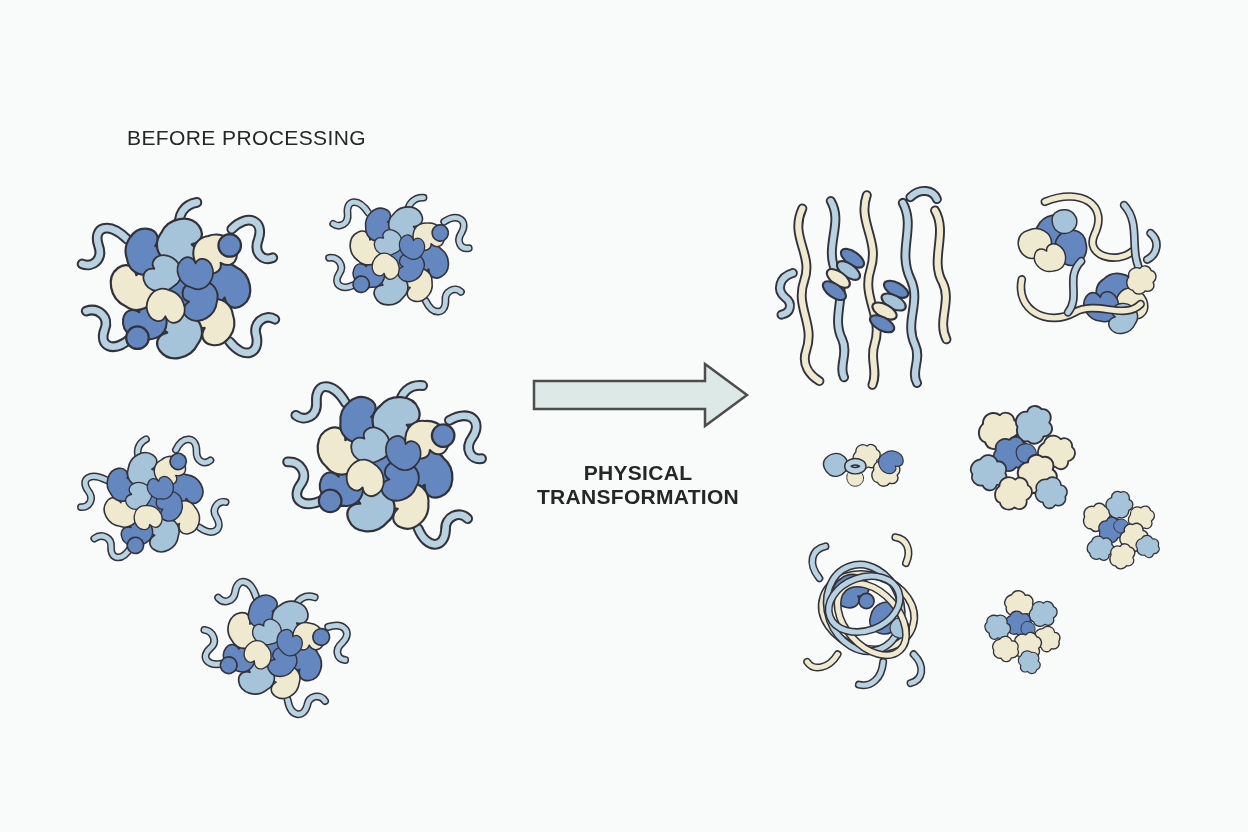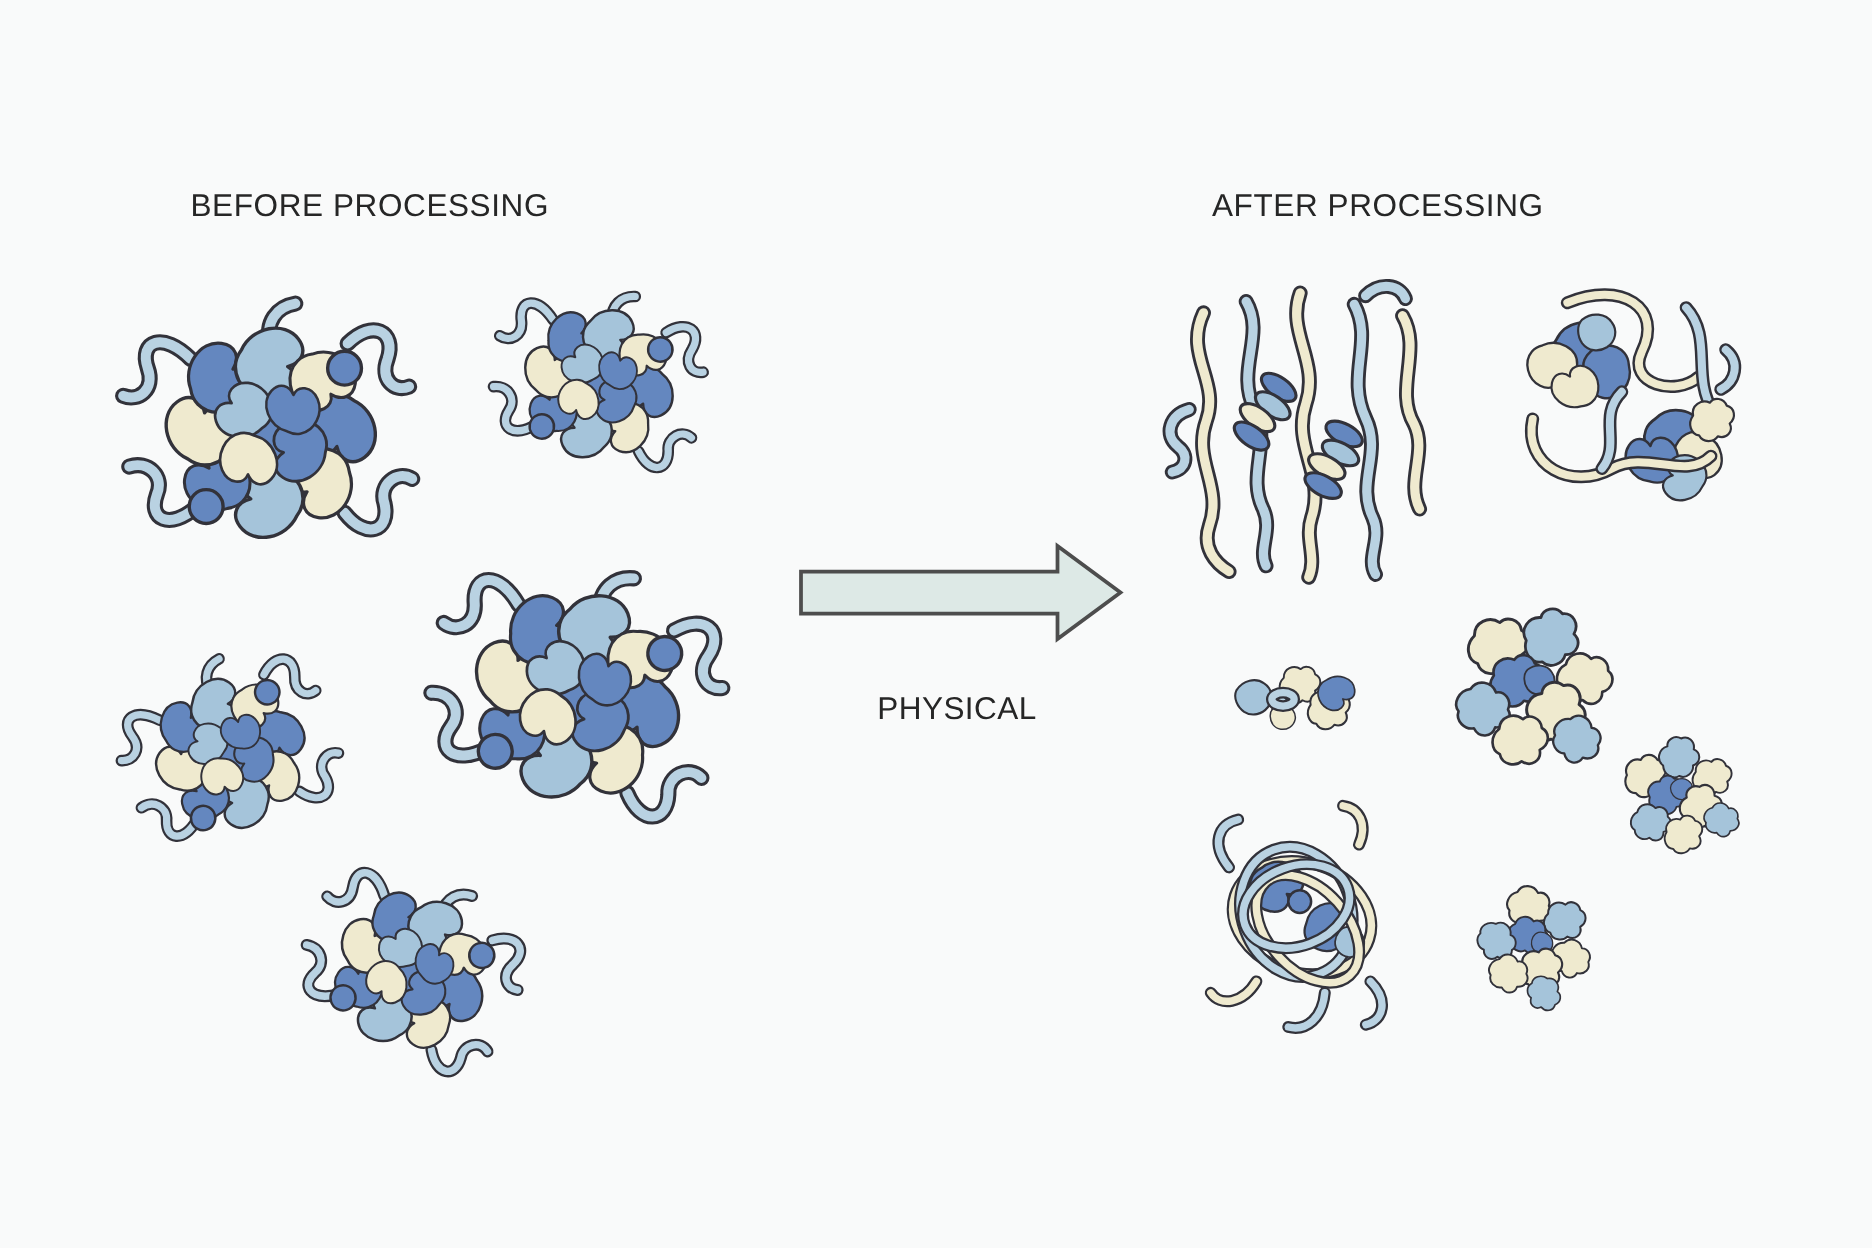--- a/index.html
+++ b/index.html
@@ -10,21 +10,21 @@
     overflow:hidden;
   }
   .title {
     position:absolute; width:320px; text-align:left;
     font-size:21px; letter-spacing:0.4px; color:var(--text,#262626);
     font-weight:500;
   }
   .arrow-label {
     position:absolute; width:320px; text-align:center;
     font-size:21px; line-height:24px; letter-spacing:0.3px;
-    color:var(--text,#262626); font-weight:400;
+    color:var(--text,#262626); font-weight:700;
   }
   .sprite { position:absolute; overflow:visible; }
   
   .p { stroke:var(--outline,#32323a); stroke-width:2.2; stroke-linejoin:round; }
   .f-blue  { fill:var(--protein_blue,#6487bf); }
   .f-lblue { fill:var(--protein_light_blue,#a5c4da); }
   .f-cream { fill:var(--protein_cream,#efeacf); }
   
   .tube-u     { fill:none; stroke:var(--outline,#32323a); stroke-width:10.5; stroke-linecap:round; }
   .tube-pale  { fill:none; stroke:var(--strand_pale_blue,#b9d2e2); stroke-width:6.5; stroke-linecap:round; }
@@ -163,27 +163,27 @@
         <use href="#lobe" class="p f-cream" transform="translate(98,56) scale(0.85)"></use>
         <use href="#bean" class="p f-blue" transform="translate(106,40) rotate(30) scale(0.7)"></use>
         <use href="#blob" class="p f-cream" transform="translate(58,62) scale(0.6)"></use>
         <ellipse class="tube-u" cx="58" cy="46" rx="10" ry="6"></ellipse>
         <ellipse class="tube-pale" cx="58" cy="46" rx="10" ry="6"></ellipse>
       </g>
     </defs>
   </svg>
 
   <div class="title" style="left:127px; top:126px;">BEFORE PROCESSING</div>
-  <div class="title" style="left:808px; top:126px;">AFTER PROCESSING</div>
 
   <svg class="sprite" style="left:528px; top:358px;" width="228" height="78" viewBox="0 0 228 78">
     <polygon class="arrow-shape" points="6,23 177,23 177,6 219,37 177,68 177,51 6,51"></polygon>
   </svg>
   <div class="arrow-label" style="left:478px; top:461px;">
     <div>PHYSICAL</div>
+    <div>TRANSFORMATION</div>
   </div>
 
   <svg class="sprite" style="left:78px;  top:186px;" width="205" height="205" viewBox="0 0 200 200">
       <use href="#folded-protein"></use>
     </svg>
   <svg class="sprite" style="left:325px; top:182px; transform:rotate(12deg);" width="148" height="148" viewBox="0 0 200 200">
       <use href="#folded-protein"></use>
     </svg>
   <svg class="sprite" style="left:80px;  top:428px; transform:rotate(-18deg);" width="148" height="148" viewBox="0 0 200 200">
       <use href="#folded-protein"></use>

